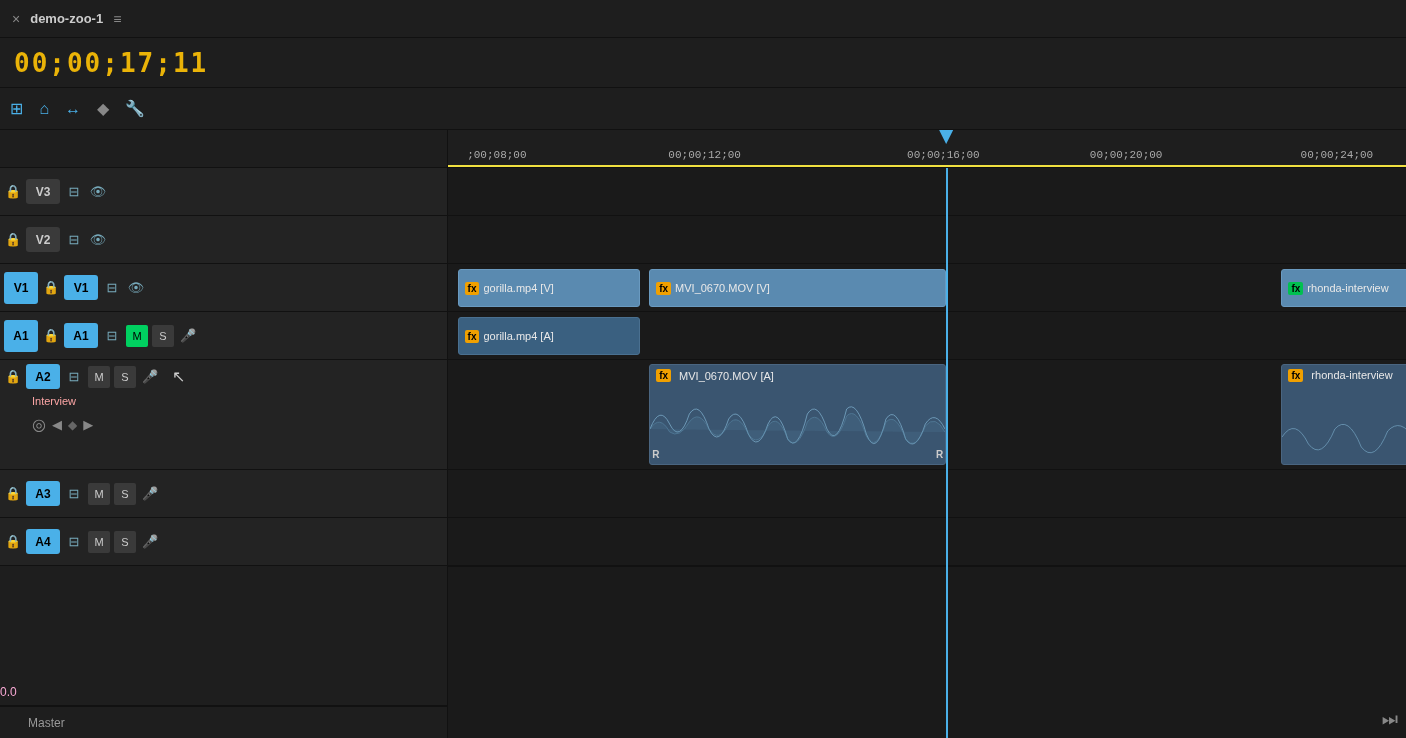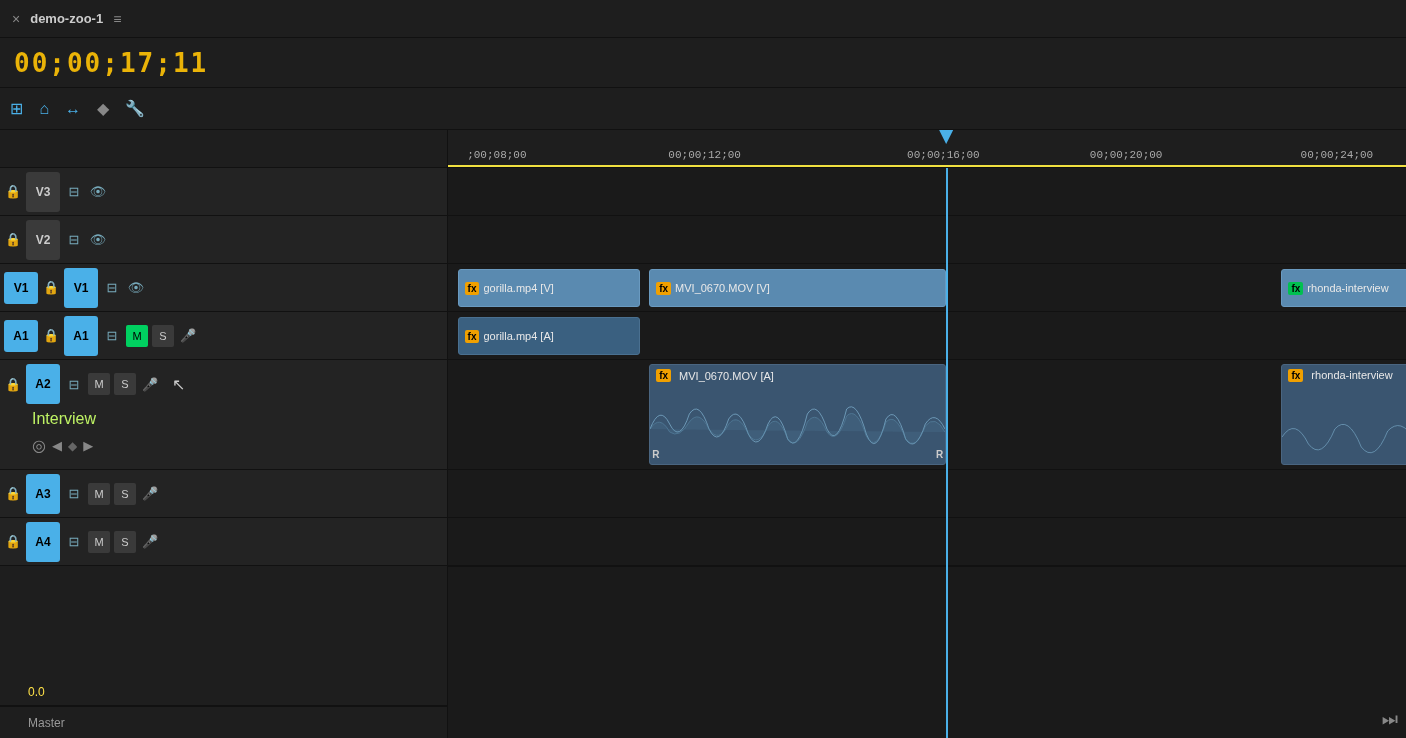--- a/index.html
+++ b/index.html
@@ -137,21 +137,21 @@
     }
 
     .track-lock-icon {
       color: #888;
       font-size: 13px;
       width: 18px;
       text-align: center;
     }
     .track-label-box {
       width: 34px;
-      height: 40px;
+      height: 25px;
       display: flex;
       align-items: center;
       justify-content: center;
       border-radius: 3px;
       font-size: 12px;
       font-weight: bold;
       cursor: pointer;
     }
     .track-label-box.blue {
       background: #4ab0e8;
@@ -368,21 +368,21 @@
         <span class="track-lock-icon">🔒</span>
         <div class="track-label-box blue">A2</div>
         <span class="track-icon-btn">⊟</span>
         <button class="track-btn">M</button>
         <button class="track-btn">S</button>
         <span class="track-icon-btn">🎤</span>
 
         <span style="color:#ccc;font-size:16px;margin-left:8px;">↖</span>
       </div>
       <div style="display:flex;align-items:center;gap:4px;padding-left:28px;padding-top:2px;">
-        <span style="color:#bef264;font-size:16px;">Interview</span>
+        <span style="color:#fca5a5;font-size:11px;">Interview</span>
       </div>
       <div class="a2-controls">
         <span class="knob-icon">◎</span>
         <span class="arrow-btn">◀</span>
         <span class="diamond-icon">◆</span>
         <span class="arrow-btn">▶</span>
       </div>
     </div>
 
     <div class="track-header-row">
@@ -397,21 +397,21 @@
     <div class="track-header-row">
       <span class="track-lock-icon">🔒</span>
       <div class="track-label-box blue">A4</div>
       <span class="track-icon-btn">⊟</span>
       <button class="track-btn">M</button>
       <button class="track-btn">S</button>
       <span class="track-icon-btn">🎤</span>
     </div>
 
     <div style="flex:1; border-bottom:1px solid #111; background:#1e1e1e; display:flex; align-items:flex-end; padding:6px 0;">
-      <span style="color:#fde047; font-size:12px; padding-left:28px;">0.0</span>
+      <span style="color:#f9a8d4; font-size:12px; ">0.0</span>
     </div>
 
     <div style="height:32px;background:#1e1e1e;border-top:1px solid #111;display:flex;align-items:center;padding-left:28px;">
       <span style="color:#999;font-size:12px;">Master</span>
     </div>
   </div>
 
   <div class="timeline-area">
 
     <div class="ruler">

